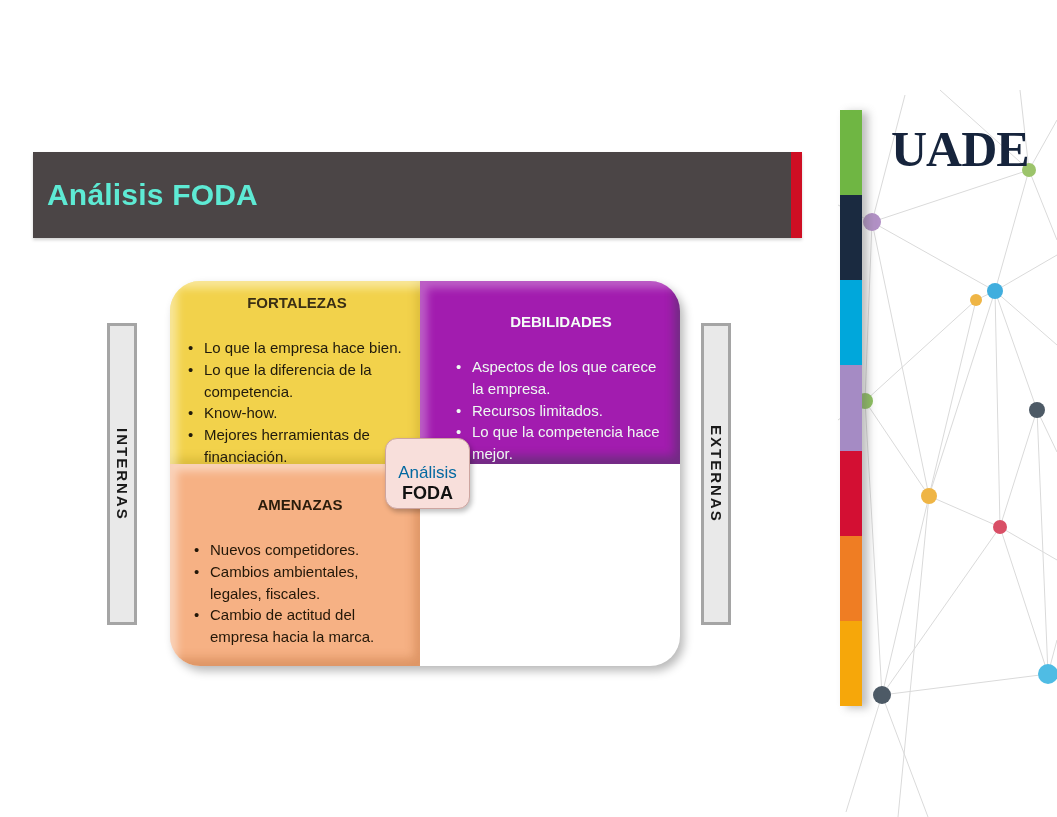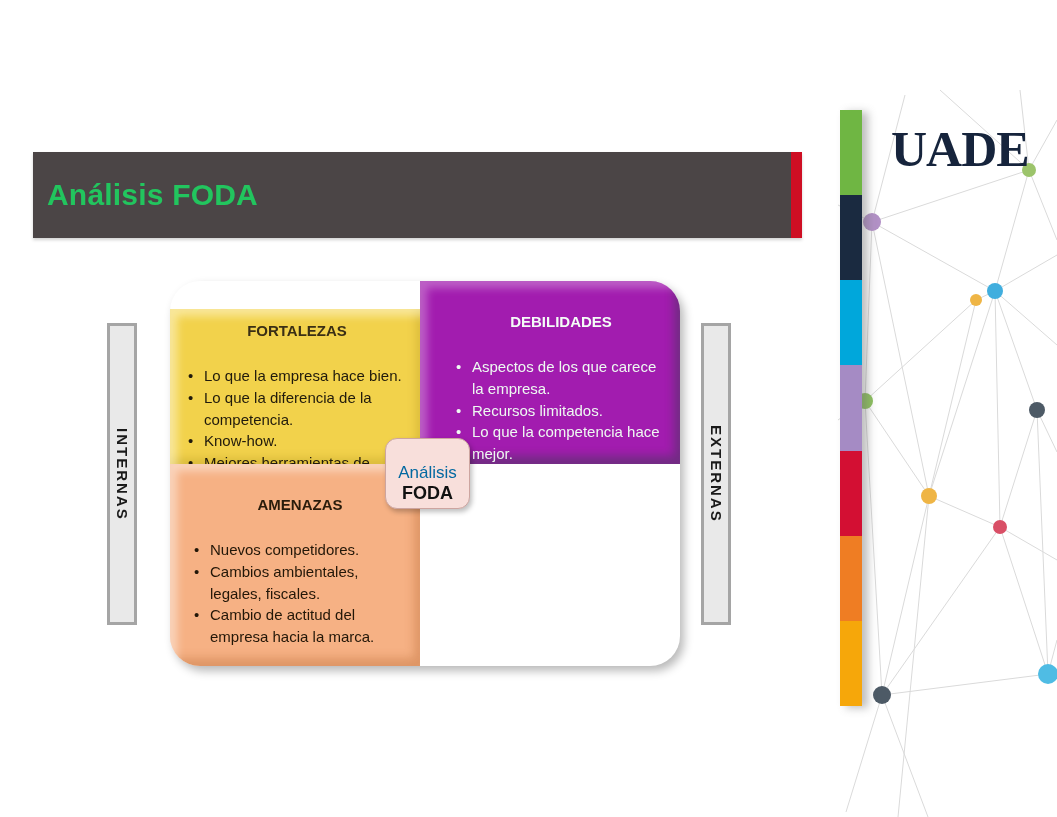--- a/index.html
+++ b/index.html
@@ -8,38 +8,38 @@
     font-family:"Liberation Sans",sans-serif;overflow:hidden;
   }
 
   
   .title-bar{
     position:absolute;left:33px;top:152px;width:769px;height:86px;
     background:#4B4546;display:flex;align-items:center;
     box-shadow:0 2px 3px rgba(0,0,0,.18);
   }
   .title-bar h1{
-    margin:0 8px 0 14px;color:#22c55e;font-size:30px;font-weight:700;letter-spacing:.2px;
+    margin:0 8px 0 14px;color:#5eead4;font-size:30px;font-weight:700;letter-spacing:.2px;
   }
   .red-cap{position:absolute;right:0;top:0;width:11px;height:100%;background:#CE0E23;}
 
   
   .foda-box{
     position:absolute;left:170px;top:281px;width:510px;height:385px;
     border-radius:30px;overflow:hidden;
     display:grid;grid-template-columns:250px 260px;grid-template-rows:183px 202px;
     box-shadow:4px 5px 10px rgba(0,0,0,.28);
   }
   .q{position:relative;box-sizing:border-box;padding:13px 12px 0 16px;}
   .q h2{margin:0;text-align:center;font-size:15px;font-weight:700;}
   .q ul{list-style:none;margin:26px 0 0;padding:0;font-size:15px;line-height:1.45;}
   .q li{position:relative;padding-left:18px;margin:0;}
   .q li::before{content:"\2022";position:absolute;left:2px;top:0;}
   .q-yellow{background:#F2D24B;color:#201A0C;
-    box-shadow:inset 7px 7px 9px rgba(255,250,220,.55),inset -4px -6px 9px rgba(140,110,0,.22);margin-top:28px;}
+    box-shadow:inset 7px 7px 9px rgba(255,250,220,.55),inset -4px -6px 9px rgba(140,110,0,.22);}
   .q-yellow h2{color:#3A2F15;}
   .q-blue{background:#3E7CC1;color:#173A68;padding-left:26px;
     box-shadow:inset 7px 7px 9px rgba(255,255,255,.32),inset -6px -6px 10px rgba(0,30,80,.32);}
   .q-blue h2{color:#14305B;}
   .q-green{background:#a21caf;color:#EEFAF2;padding-left:34px;padding-top:32px;
     box-shadow:inset 7px 7px 9px rgba(255,255,255,.30),inset -6px -8px 10px rgba(0,80,30,.30);}
   .q-green h2{color:#F4FCF7;}
   .q-orange{background:#F6B184;color:#231708;padding-left:22px;padding-top:32px;
     box-shadow:inset 7px 7px 9px rgba(255,255,255,.45),inset -6px -8px 10px rgba(160,80,20,.28);}
   .q-orange h2{color:#2A1C0B;}

